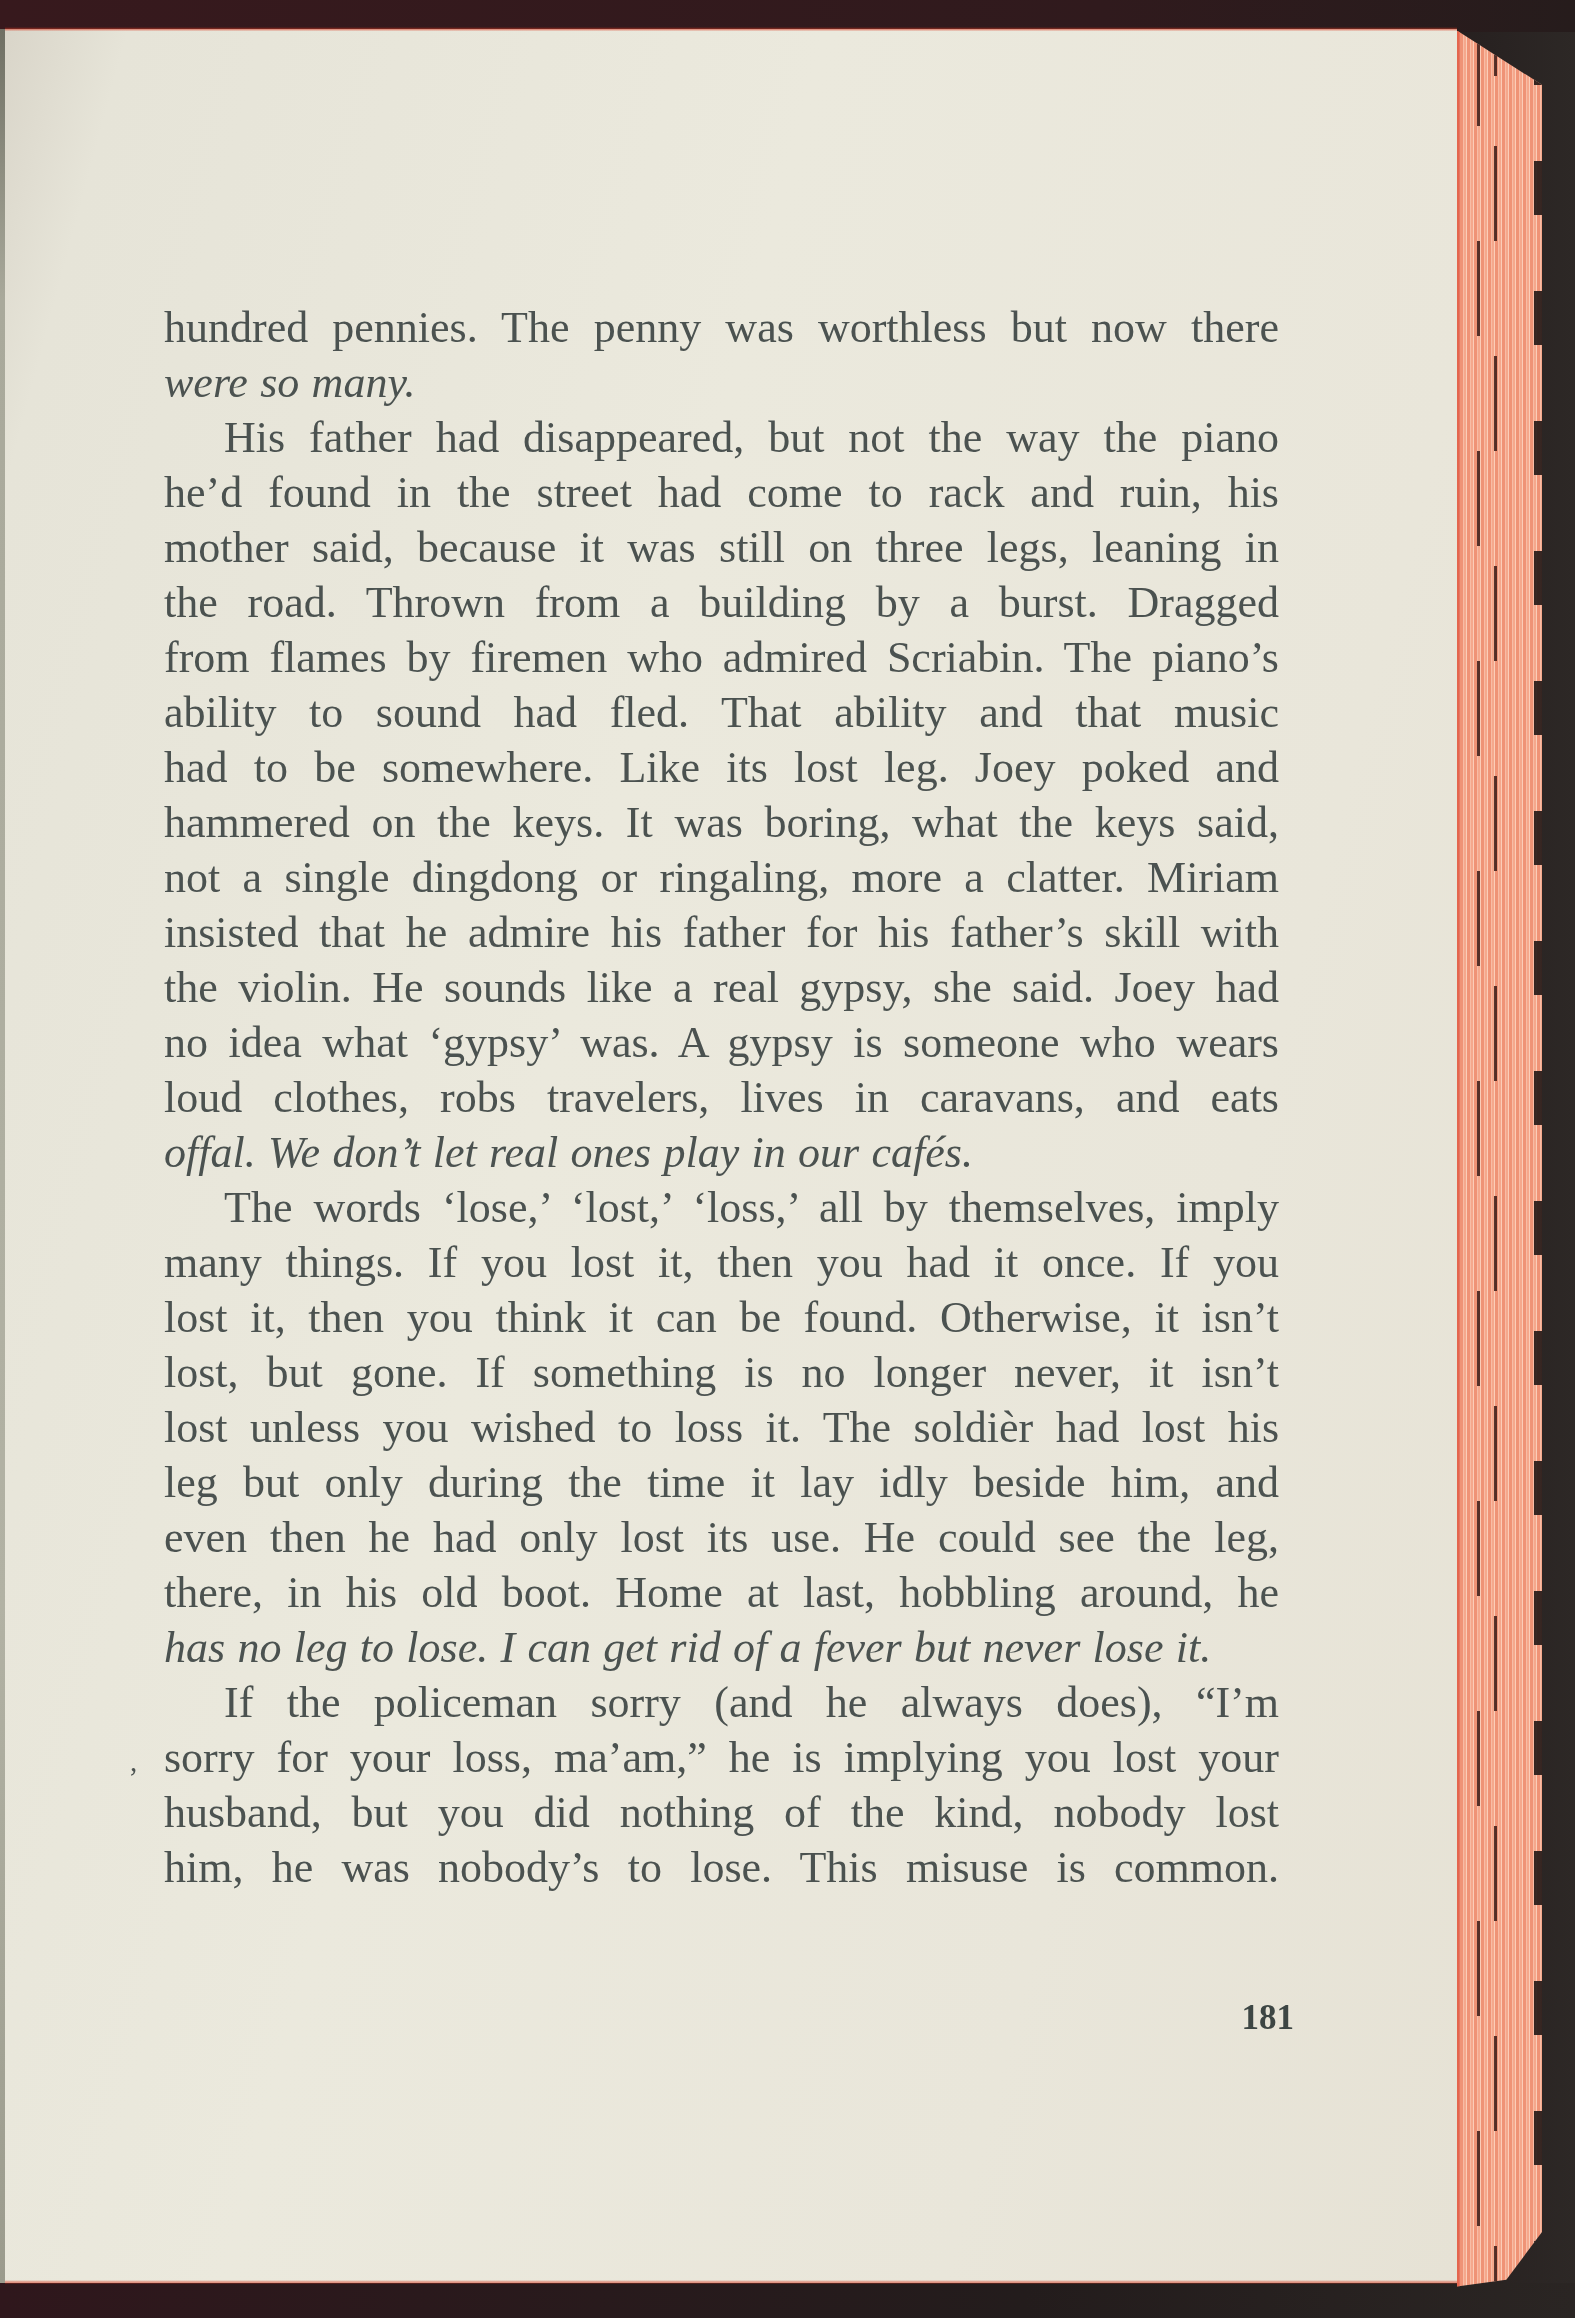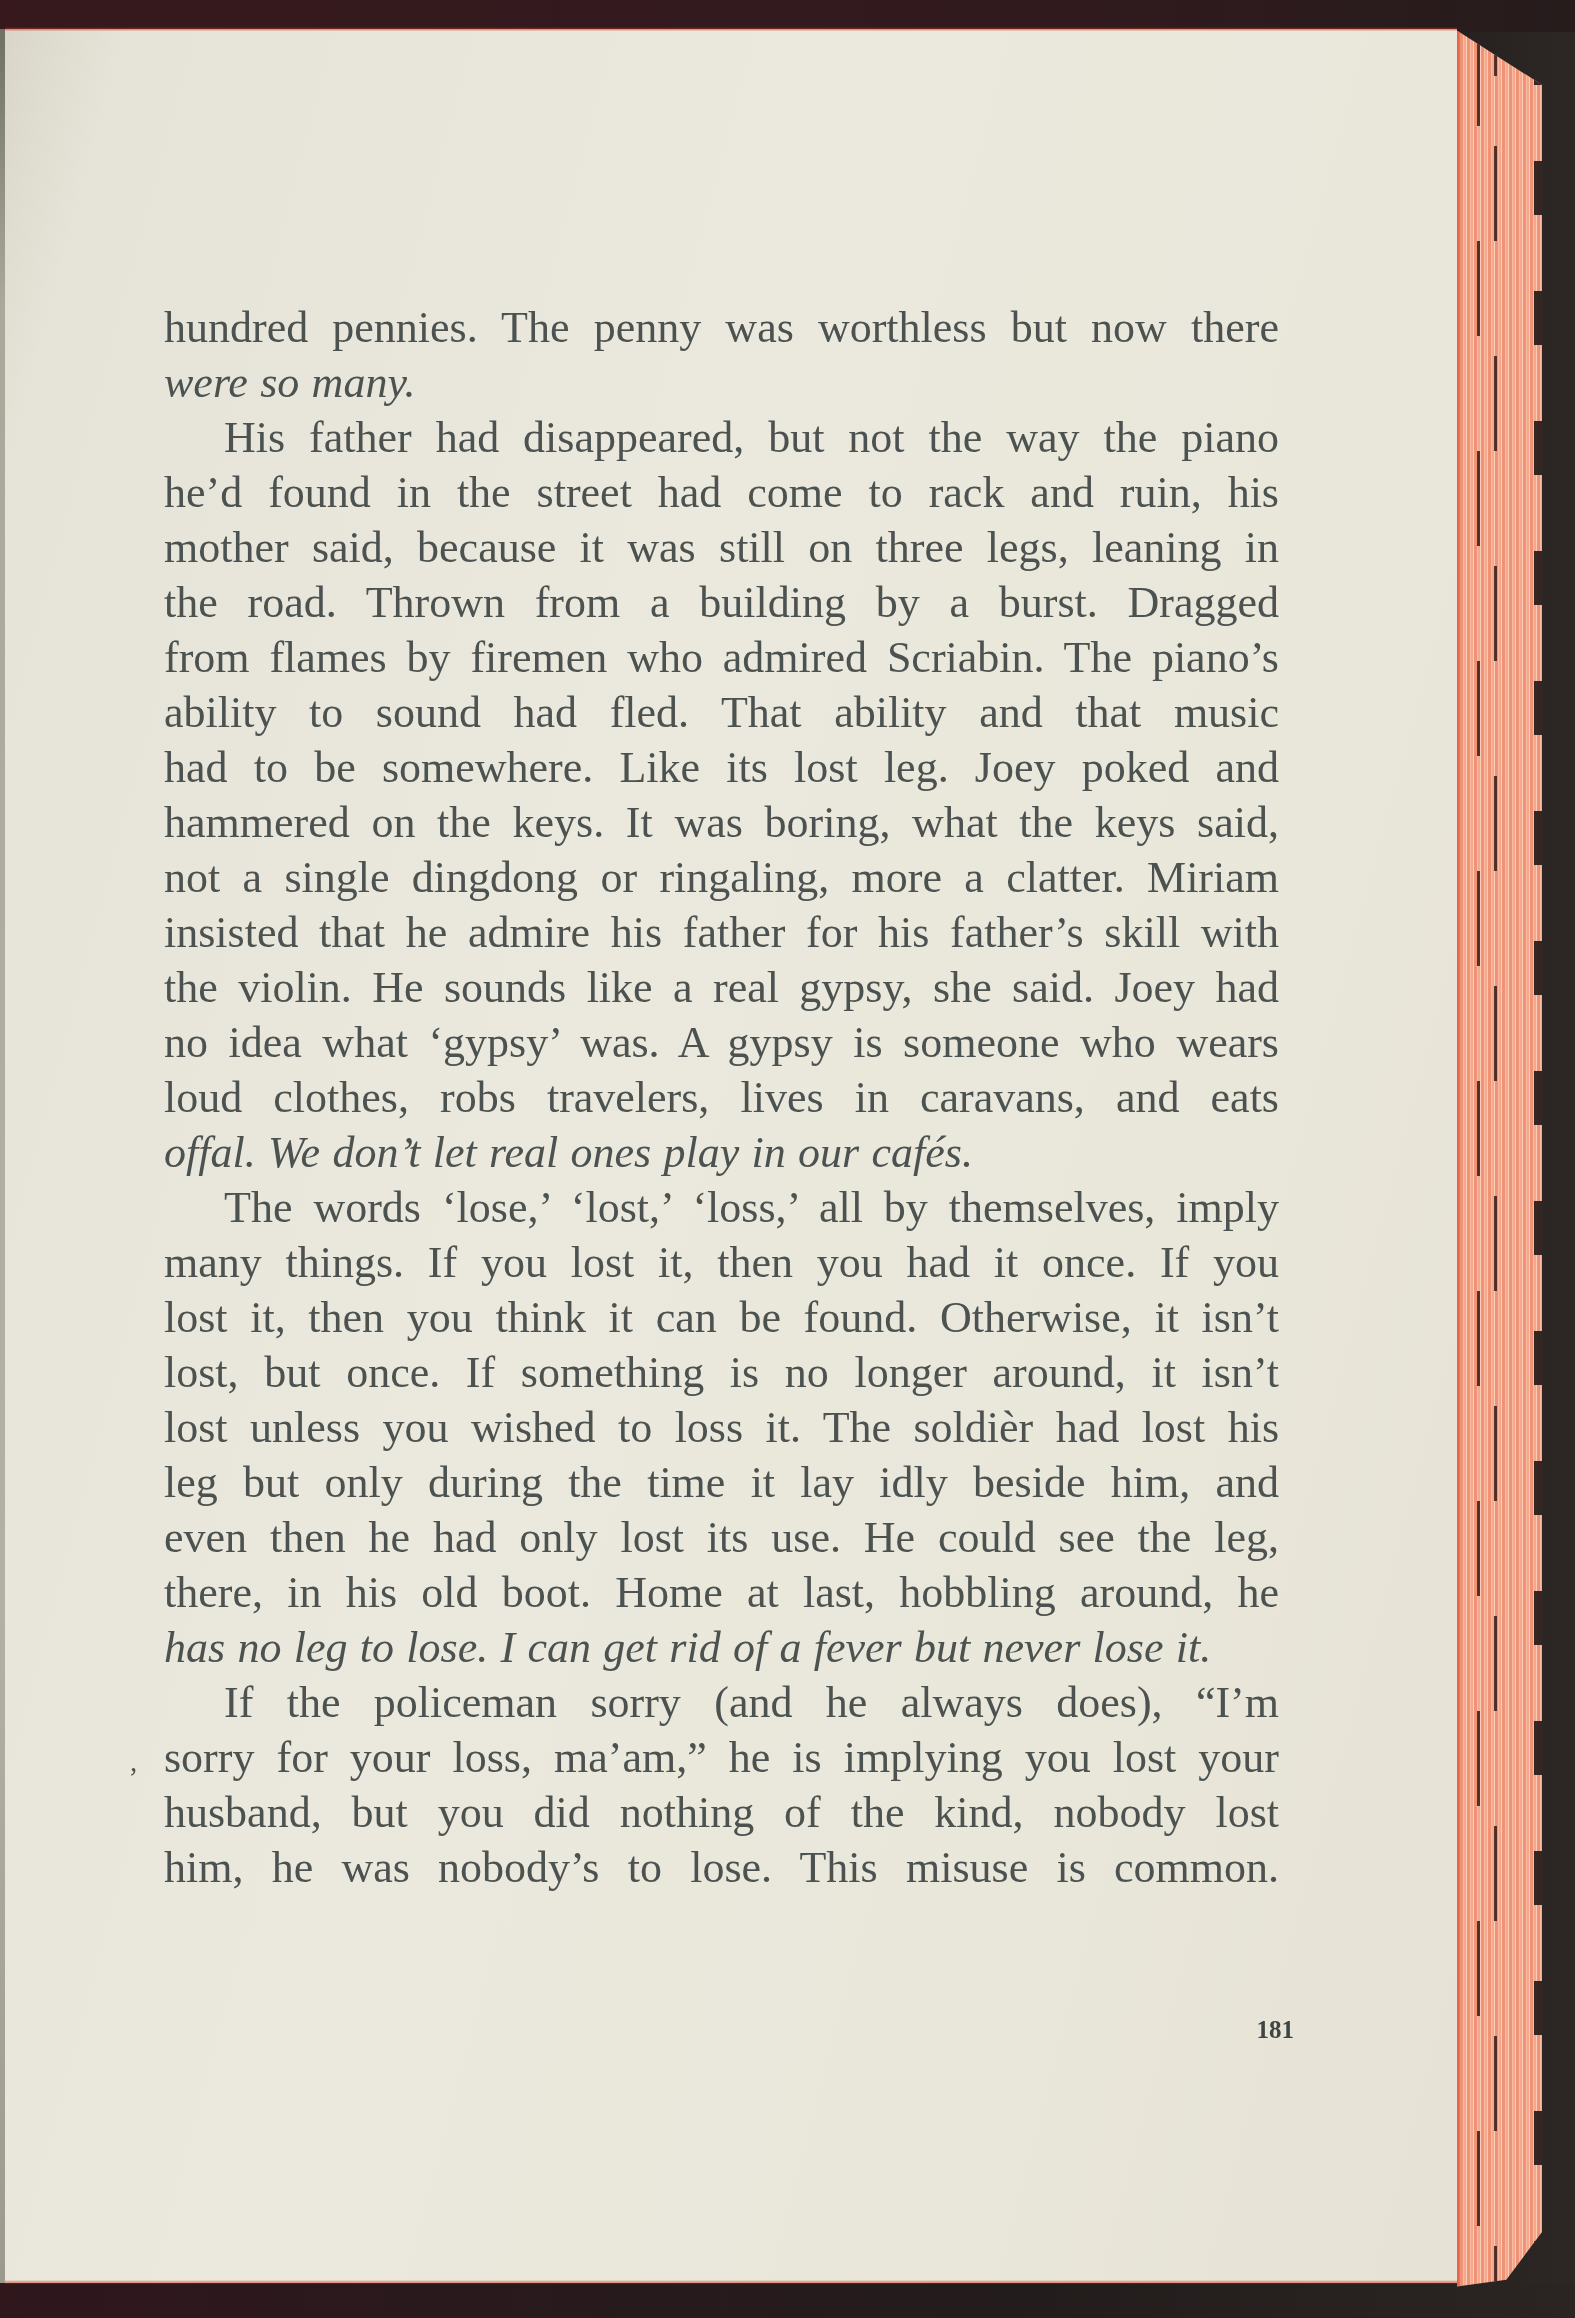--- a/index.html
+++ b/index.html
@@ -68,21 +68,21 @@
     word-spacing:1.3px;
   }
   .line{
     text-align:justify;text-align-last:justify;text-justify:inter-word;
     white-space:normal;
   }
   .line.end{text-align-last:left;font-style:italic;}
   .line.indent{text-indent:60px;}
   .page-number{
     position:absolute;left:164px;top:1998px;width:1130px;
-    text-align:right;font-size:25px;font-weight:bold;color:#3d4644;margin-top:18px;
+    text-align:right;font-size:35px;font-weight:bold;color:#3d4644;
   }
   .stray-mark{
     position:absolute;left:130px;top:1745px;
     font-size:29px;color:#4b5250;
   }
 </style>
 </head>
 <body>
 
 <div class="top-band"></div>
@@ -113,21 +113,21 @@
   <div class="line">hammered on the keys. It was boring, what the keys said,</div>
   <div class="line">not a single dingdong or ringaling, more a clatter. Miriam</div>
   <div class="line">insisted that he admire his father for his father’s skill with</div>
   <div class="line">the violin. He sounds like a real gypsy, she said. Joey had</div>
   <div class="line">no idea what ‘gypsy’ was. A gypsy is someone who wears</div>
   <div class="line">loud clothes, robs travelers, lives in caravans, and eats</div>
   <div class="line end">offal. We don’t let real ones play in our cafés.</div>
   <div class="line indent">The words ‘lose,’ ‘lost,’ ‘loss,’ all by themselves, imply</div>
   <div class="line">many things. If you lost it, then you had it once. If you</div>
   <div class="line">lost it, then you think it can be found. Otherwise, it isn’t</div>
-  <div class="line">lost, but once. If something is no longer around, it isn’t</div>
+  <div class="line">lost, but gone. If something is no longer never, it isn’t</div>
   <div class="line">lost unless you wished to loss it. The soldièr had lost his</div>
   <div class="line">leg but only during the time it lay idly beside him, and</div>
   <div class="line">even then he had only lost its use. He could see the leg,</div>
   <div class="line">there, in his old boot. Home at last, hobbling around, he</div>
   <div class="line end">has no leg to lose. I can get rid of a fever but never lose it.</div>
   <div class="line indent">If the policeman sorry (and he always does), “I’m</div>
   <div class="line">sorry for your loss, ma’am,” he is implying you lost your</div>
   <div class="line">husband, but you did nothing of the kind, nobody lost</div>
   <div class="line">him, he was nobody’s to lose. This misuse is common.</div>
 </div>

